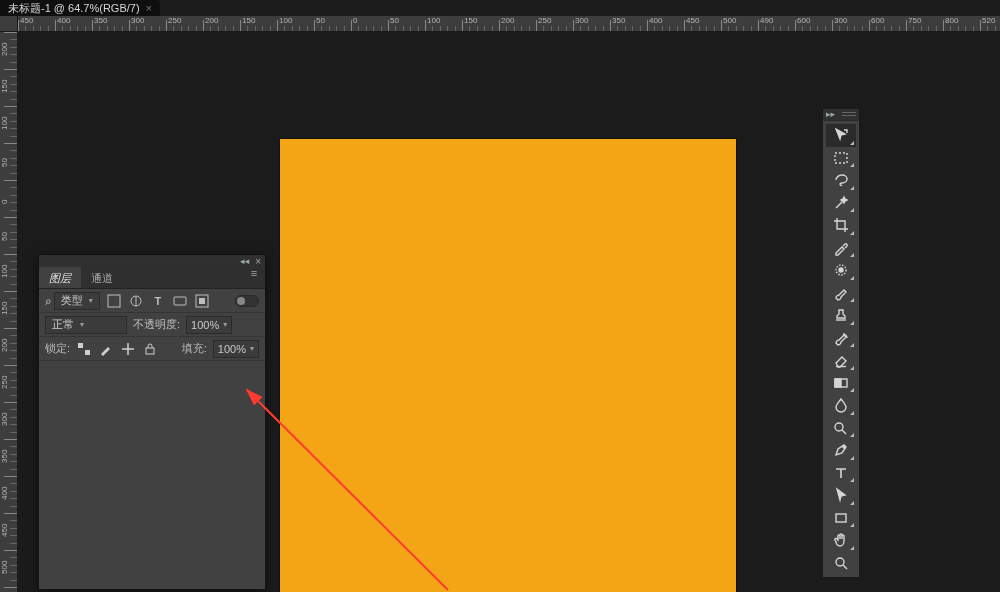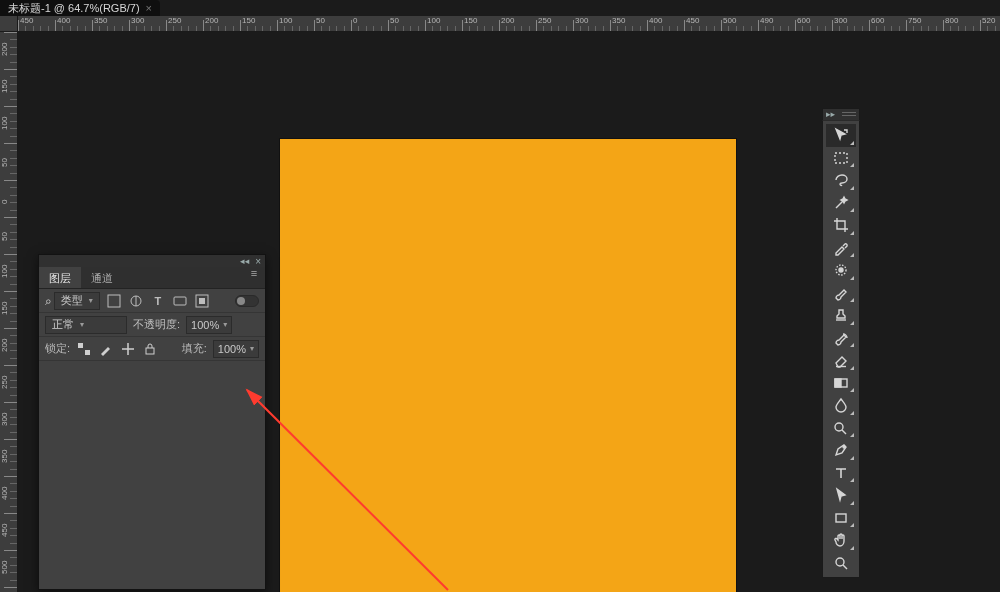--- a/index.html
+++ b/index.html
@@ -80,21 +80,21 @@
     box-shadow:0 3px 10px rgba(0,0,0,.5);
   }
   .layers-panel .titlebar {
     height:12px; background:#303030;
     display:flex; align-items:center; justify-content:flex-end; gap:6px; padding:0 4px;
   }
   .layers-panel .titlebar .dblchev { color:#9aa; font-size:9px; }
   .layers-panel .titlebar .x { color:#9aa; font-size:10px; }
   .layers-panel .tabs { display:flex; height:22px; background:#2f2f2f; border-bottom:1px solid #232323;}
   .layers-panel .tab { padding:0 10px; line-height:22px; color:#aaa; cursor:pointer;}
-  .layers-panel .tab.active { background:#414141; color:#e6e6e6;}
+  .layers-panel .tab.active { background:#414141; color:#e6e6e6;font-style:italic;}
   .layers-panel .tabs .menubtn { margin-left:auto; width:22px; text-align:center; color:#aaa; }
 
   .filter-row {
     display:flex; align-items:center; height:24px; gap:6px; padding:0 6px;
     border-bottom:1px solid #353535;
   }
   .dropdown {
     display:flex; align-items:center; height:18px; padding:0 6px;
     border:1px solid #2b2b2b; background:#3b3b3b; color:#cfcfcf; gap:6px;
   }

